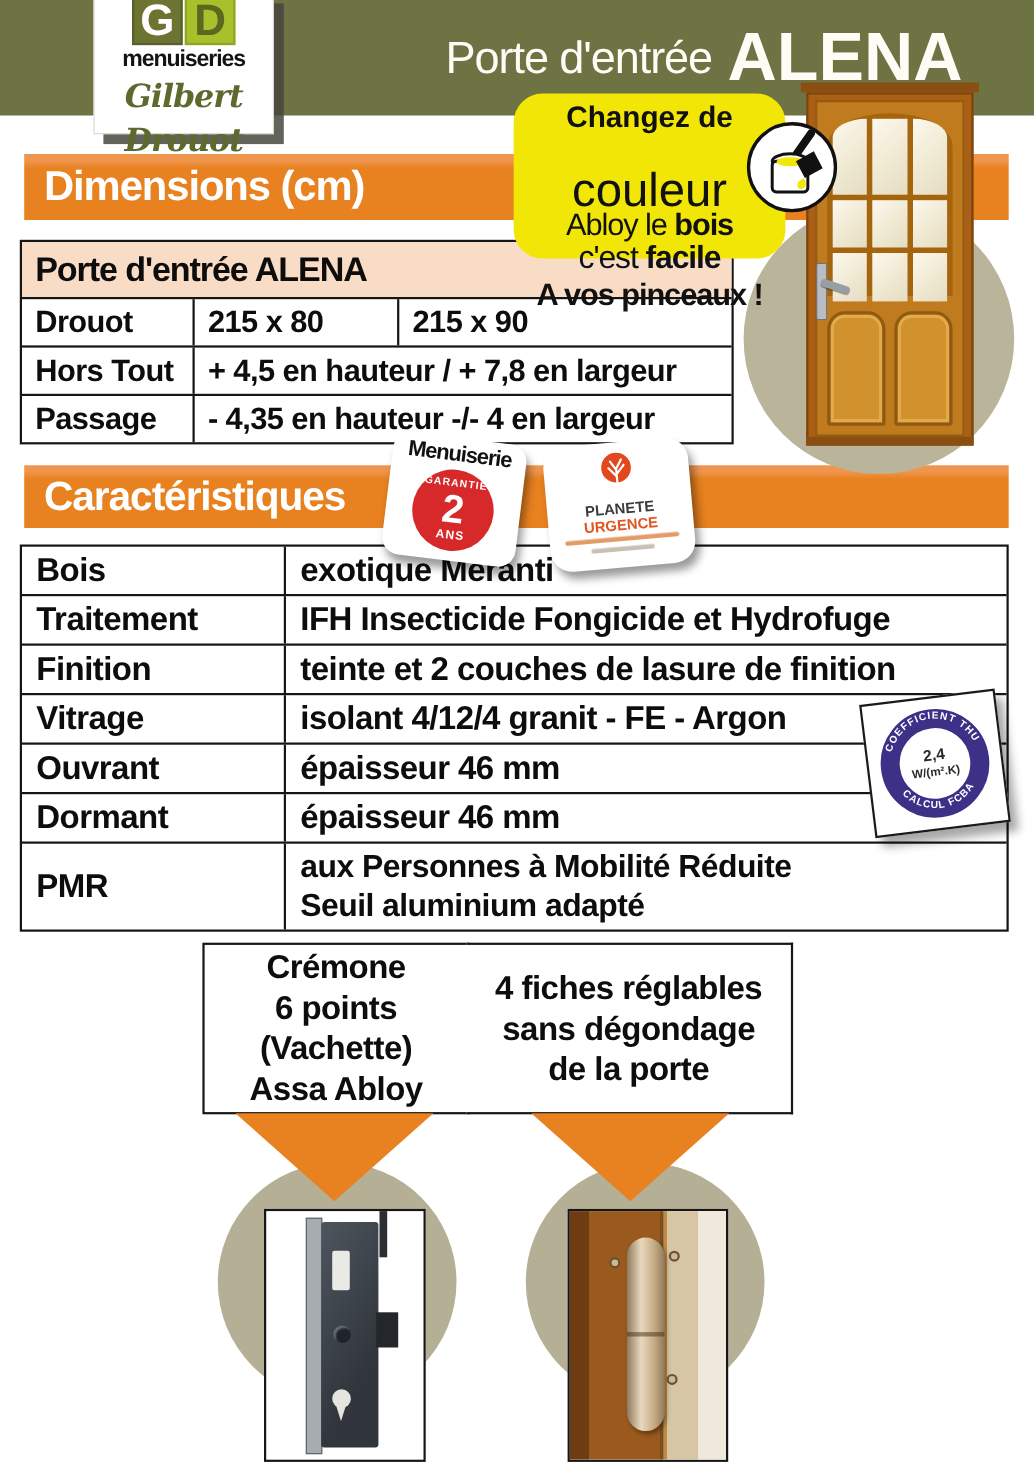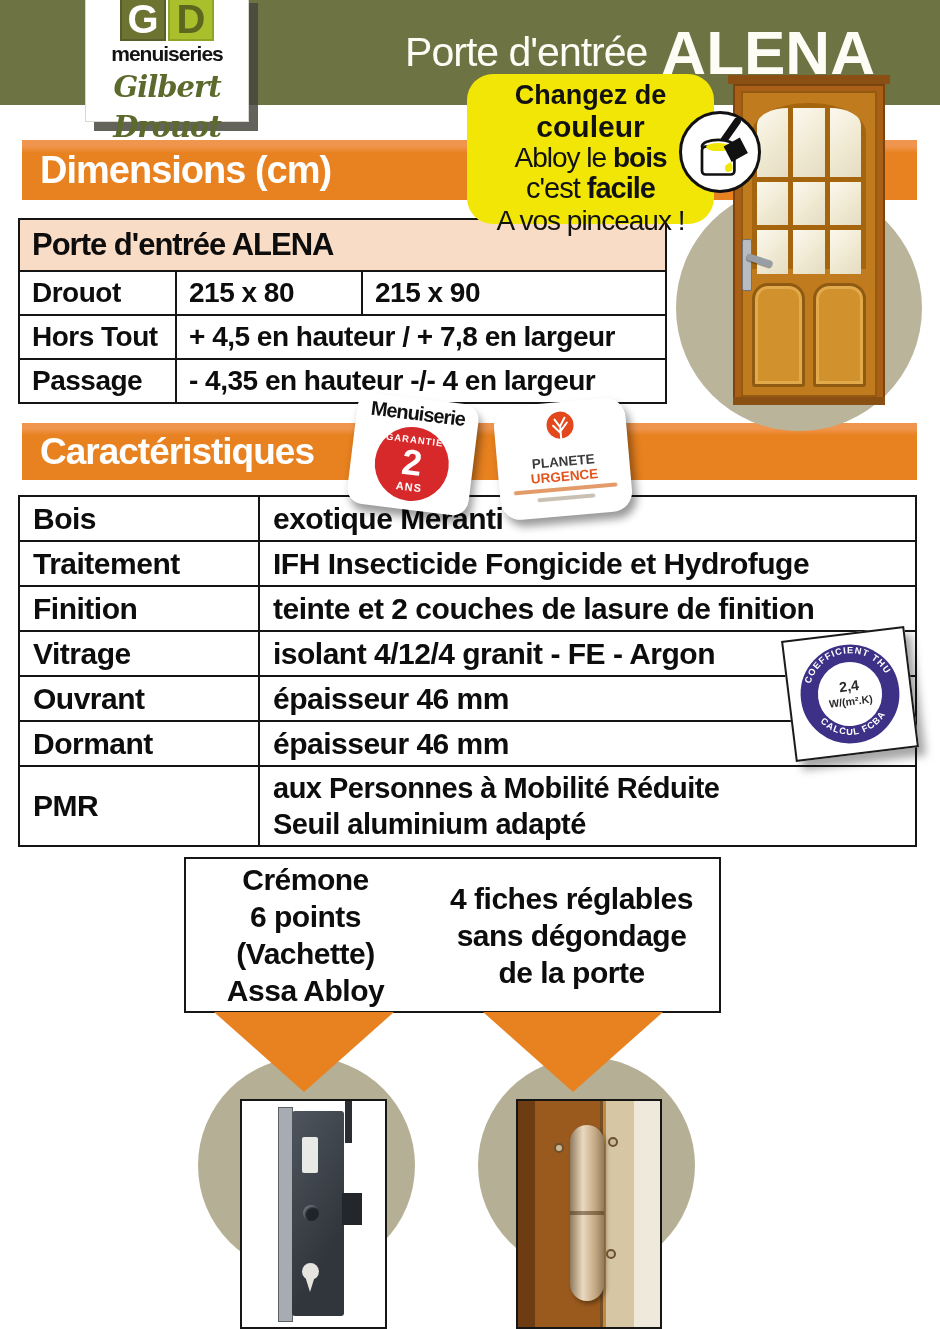--- a/index.html
+++ b/index.html
@@ -23,28 +23,28 @@
   .menuiseries{font-size:21px;font-weight:bold;color:#141414;letter-spacing:-1px;line-height:26px;}
   .signature{font-family:"DejaVu Serif",serif;font-style:italic;font-weight:bold;color:#5d6a2e;font-size:29px;line-height:40px;letter-spacing:-1px;}
 
   
   .section-band{left:22px;width:895px;height:60px;background:linear-gradient(#f0954d 0 10%,#e8811f 22%);z-index:1;
                 color:#fff;font-weight:bold;display:flex;align-items:center;padding-left:18px;box-sizing:border-box;}
   .band-dimensions{top:140px;font-size:38px;letter-spacing:-1px;}
   .band-caracteristiques{top:423px;height:57px;font-size:37px;letter-spacing:-1px;}
 
   
-  .bubble{left:467px;top:74px;width:247px;height:150px;background:#f2e606;border-radius:26px;z-index:5;
+  .bubble{left:467px;top:85px;width:247px;height:150px;background:#f2e606;border-radius:26px;z-index:5;
           text-align:center;color:#111;padding-top:7px;box-sizing:border-box;}
   .bubble .l1{font-size:27px;font-weight:800;line-height:29px;}
-  .bubble .l2{font-size:30px;font-weight:700;line-height:33px;}
+  .bubble .l2{font-size:43px;font-weight:400;line-height:33px;margin-top:36px;}
   .bubble .l3{font-size:28px;font-weight:500;line-height:30px;letter-spacing:-1px;}
   .bubble .l4{font-size:29px;font-weight:500;line-height:31px;letter-spacing:-1px;}
   .bubble b{font-weight:800;}
-  .bubble .l5{font-size:28px;font-weight:400;line-height:34px;letter-spacing:-1px;}
+  .bubble .l5{font-size:28px;font-weight:700;line-height:34px;letter-spacing:-1px;}
   .paint-circle{left:679px;top:111px;width:82px;height:82px;background:#fff;border:3px solid #111;border-radius:50%;z-index:6;
                 display:flex;align-items:center;justify-content:center;box-sizing:border-box;}
 
   
   .khaki-circle{left:676px;top:185px;width:246px;height:246px;border-radius:50%;background:#b9b49a;z-index:2;}
   .door{left:733px;top:75px;width:152px;height:330px;z-index:3;}
   .door-cap{position:absolute;left:-5px;top:0;width:162px;height:9px;background:#8a4f12;}
   .door-frame{position:absolute;left:0;top:9px;width:152px;height:321px;background:#a96016;box-shadow:inset 0 0 0 2px #7c430c;}
   .door-leaf{position:absolute;left:8px;top:16px;width:136px;height:306px;background:#c07b1e;box-shadow:inset 0 0 0 2px #935a10;}
   .glazing{position:absolute;left:11px;top:12px;width:114px;height:166px;background:#a5650f;

